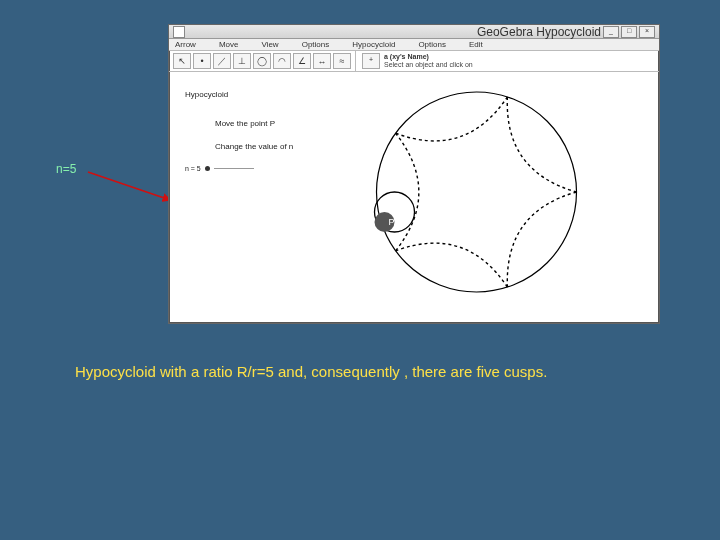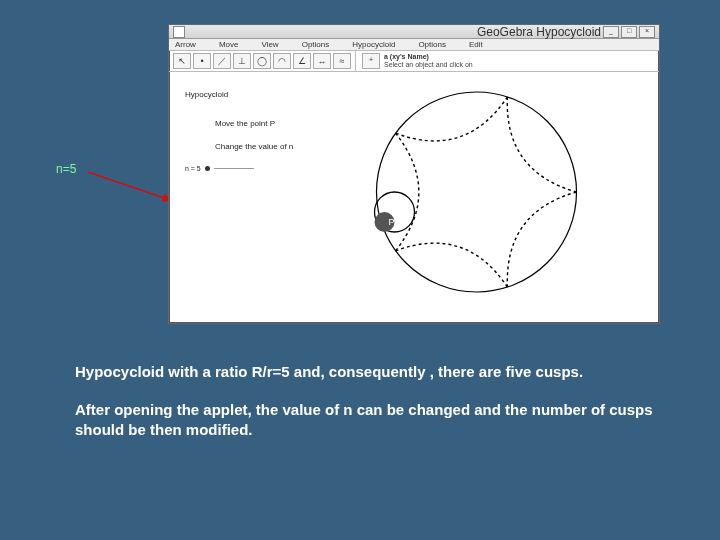--- a/index.html
+++ b/index.html
@@ -31,24 +31,23 @@
   .annotation svg {
     position: absolute;
     left: 30px;
     top: 8px;
   }
 
   .caption {
     position: absolute;
     left: 75px;
     right: 60px;
-    color: #ffffff;
+    color: #fde047;
     font-size: 15px;
     line-height: 1.3;
-    font-weight: bold;
   }
   .caption.one { top: 362px; }
   .caption.two { top: 400px; }
 
   
   .app-window {
     position: absolute;
     left: 168px;
     top: 24px;
     width: 490px;
@@ -267,15 +266,14 @@
           <circle cx="68" cy="140" r="20" fill="none" stroke="#000" stroke-width="1.3"></circle>
           <circle cx="58" cy="150" r="10" fill="#555"></circle>
           <text x="62" y="153" font-size="9" fill="#fff">P</text>
         </svg>
       </div>
     </div>
 
   </div>
 
   <div class="caption one">Hypocycloid with a ratio R/r=5 and, consequently , there are five cusps.</div>
-  <div class="caption two">After opening the applet, the value of n can be changed and the number of cusps should be then modified.</div>
 
 </div>
 
 </body></html>

